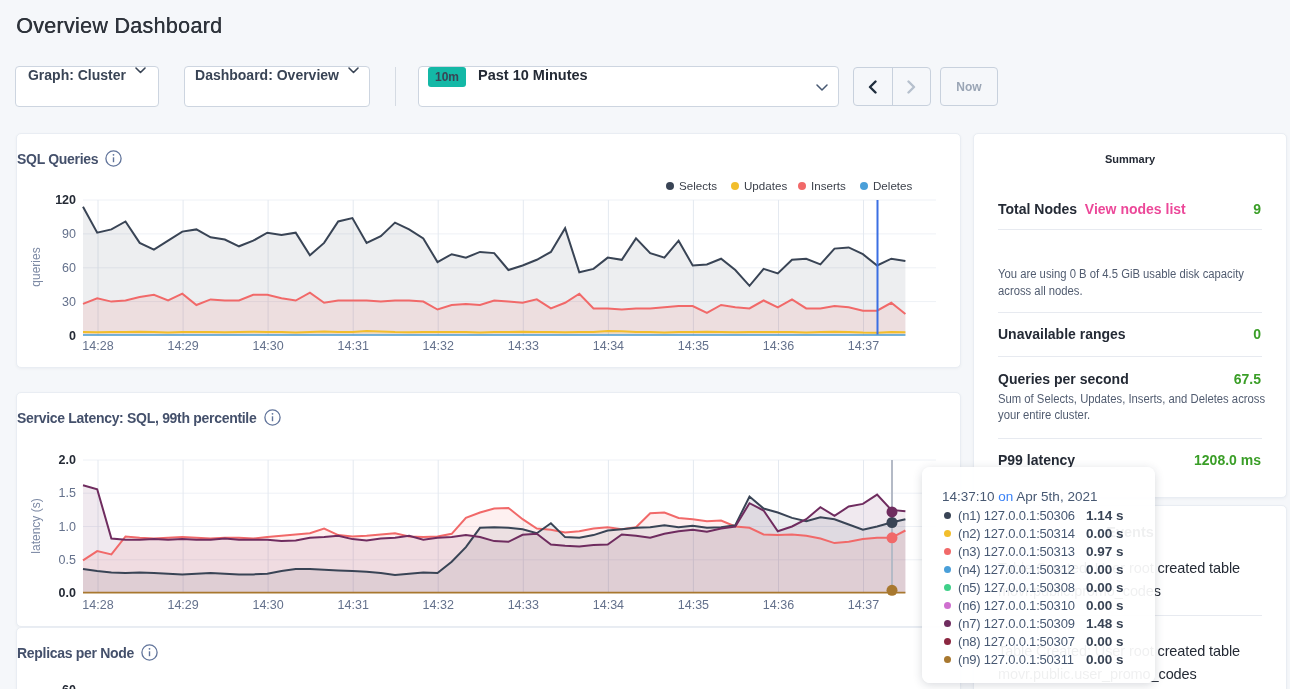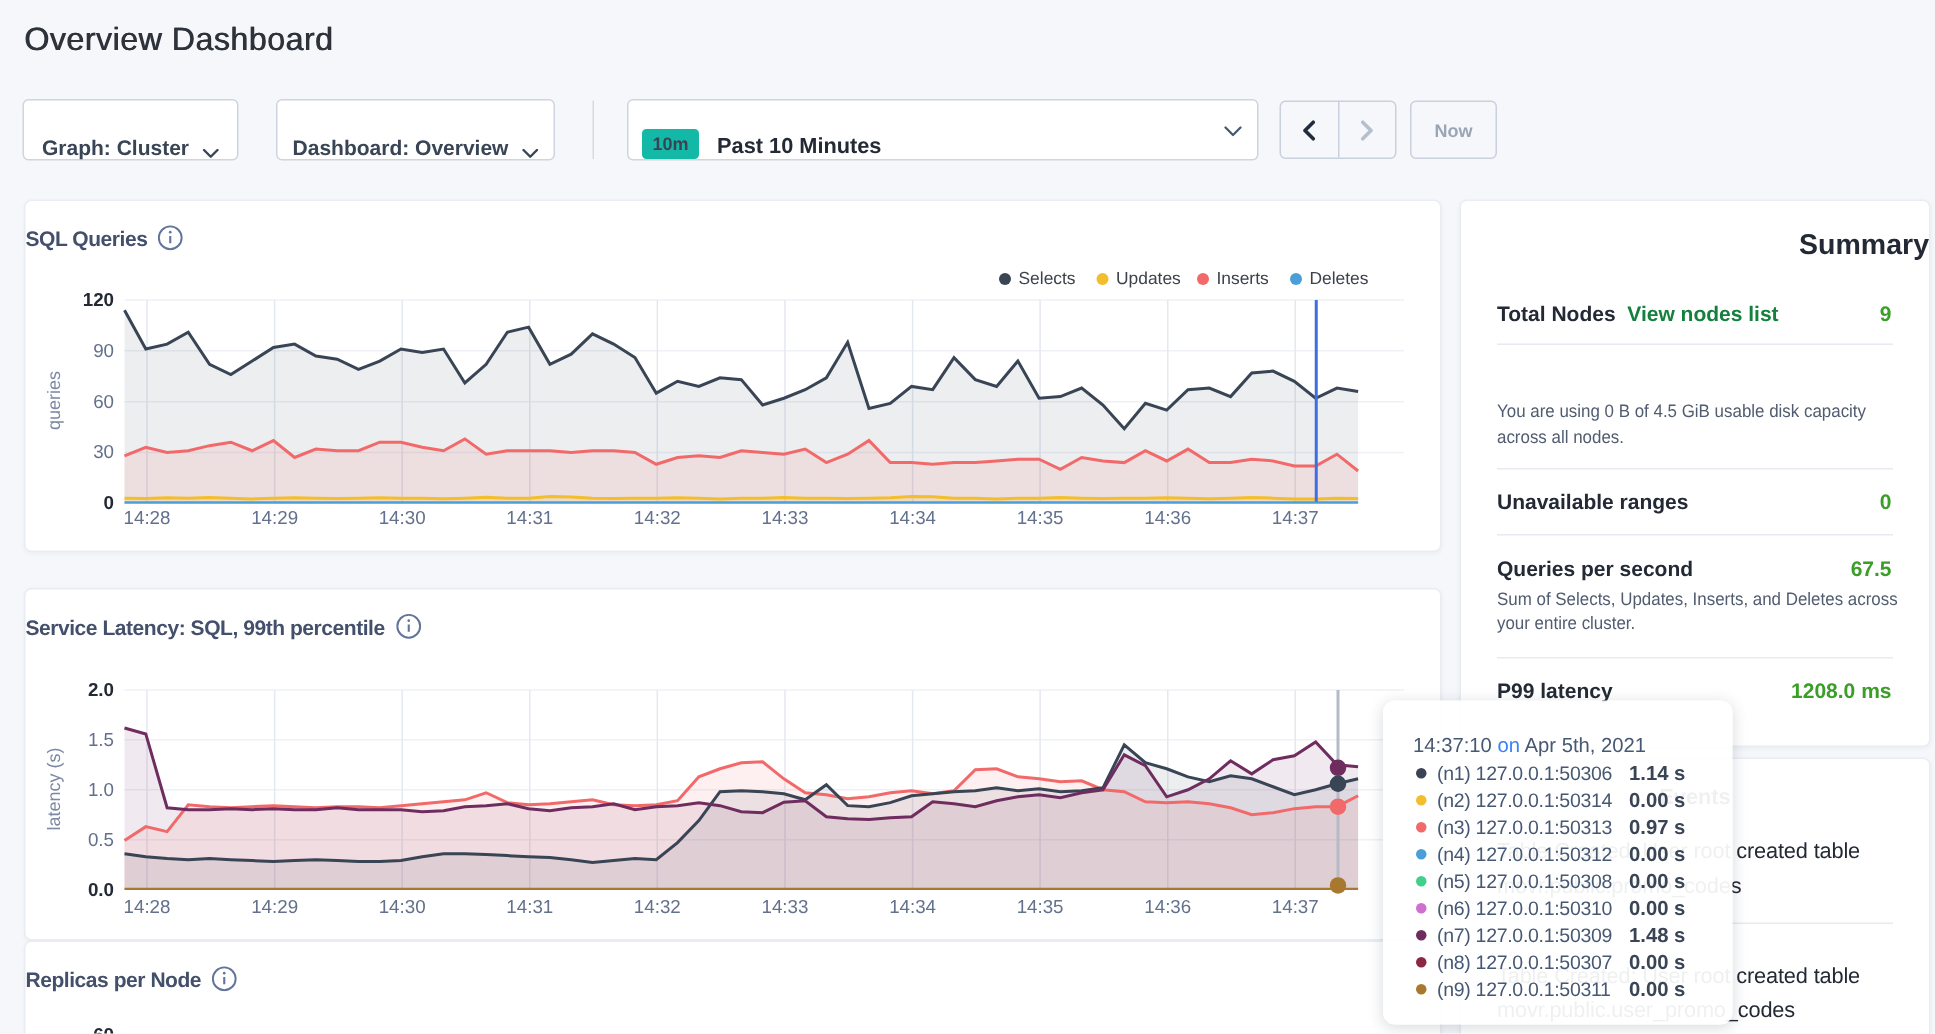--- a/index.html
+++ b/index.html
@@ -1,19 +1,19 @@
 <!DOCTYPE html>
 <html><head><meta charset="utf-8"><style>
 *{margin:0;padding:0;box-sizing:border-box}
 html,body{width:1290px;height:689px;background:#f5f7fa;font-family:"Liberation Sans",sans-serif;position:relative;overflow:hidden}
 .abs{position:absolute}
 .panel{position:absolute;background:#fff;border:1px solid #e9edf3;border-radius:5px;box-shadow:0 1px 3px rgba(56,76,104,0.05)}
 h1{position:absolute;left:16px;top:14px;font-size:21.5px;font-weight:400;color:#2e333b;letter-spacing:0.3px;text-shadow:0.45px 0 0 #2e333b}
 .btn{position:absolute;top:66px;height:41px;background:#fff;border:1px solid #cdd5e0;border-radius:4px;
- display:flex;align-items:flex-end;justify-content:center;font-size:14px;font-weight:700;color:#394455}
+ display:flex;align-items:flex-start;justify-content:center;font-size:14px;font-weight:700;color:#394455}
 .ctitle{position:absolute;width:100%;top:16px;text-align:left;font-size:14px;font-weight:700;color:#44506b;letter-spacing:-0.3px}
 .lgi{position:absolute;display:inline-flex;align-items:center;font-size:11.6px;color:#3c414b;height:13px}
 .lgd{width:8px;height:8px;border-radius:50%;display:inline-block;margin-right:5px}
 .srow{position:absolute;left:24px;right:25px;display:flex;justify-content:space-between;align-items:baseline}
 .slab{font-size:14px;font-weight:700;color:#242a35}
 .sval{font-size:14px;font-weight:700;color:#3a9e27}
 .sdesc{position:absolute;left:24px;font-size:12px;color:#515c70;line-height:16.5px;white-space:nowrap}
 .sdesc span{display:inline-block;transform:scaleX(0.94);transform-origin:0 50%}
 .sdiv{position:absolute;left:24px;right:24px;border-top:1px solid #e7eaf0}
 .ttr{display:flex;align-items:center;height:17.95px}
@@ -162,23 +162,23 @@
         <circle cx="8.5" cy="8.5" r="7.6" fill="none" stroke="#61749b" stroke-width="1.3"></circle>
         <line x1="8.5" y1="7.3" x2="8.5" y2="12.2" stroke="#61749b" stroke-width="1.4"></line>
         <circle cx="8.5" cy="4.8" r="0.9" fill="#61749b"></circle>
       </svg></div>
  <svg width="945" height="62" viewBox="0 0 945 62" style="position:absolute;left:0;top:0">
   <text x="59" y="66" text-anchor="end" font-size="12.5" font-weight="bold" fill="#242a35">60</text>
  </svg>
 </div>
 
 <div class="panel" style="left:973px;top:133px;width:314px;height:365px">
- <div class="abs" style="left:0;width:100%;top:19px;text-align:right;font-size:19px;font-weight:700;color:#242a35">Summary</div>
+ <div class="abs" style="left:0;width:100%;top:19px;text-align:center;font-size:11px;font-weight:700;color:#242a35">Summary</div>
  <div class="srow" style="top:66.5px">
-      <span class="slab">Total Nodes&nbsp;&nbsp;<a style="color:#15803d">View nodes list</a></span>
+      <span class="slab">Total Nodes&nbsp;&nbsp;<a style="color:#ec4899">View nodes list</a></span>
       <span class="sval">9</span>
     </div>
  <div class="sdiv" style="top:95px"></div>
  <div class="sdesc" style="top:132px"><span>You are using 0 B of 4.5 GiB usable disk capacity<br>across all nodes.</span></div>
  <div class="sdiv" style="top:178px"></div>
  <div class="srow" style="top:192px">
       <span class="slab">Unavailable ranges</span>
       <span class="sval">0</span>
     </div>
  <div class="sdiv" style="top:222px"></div>

